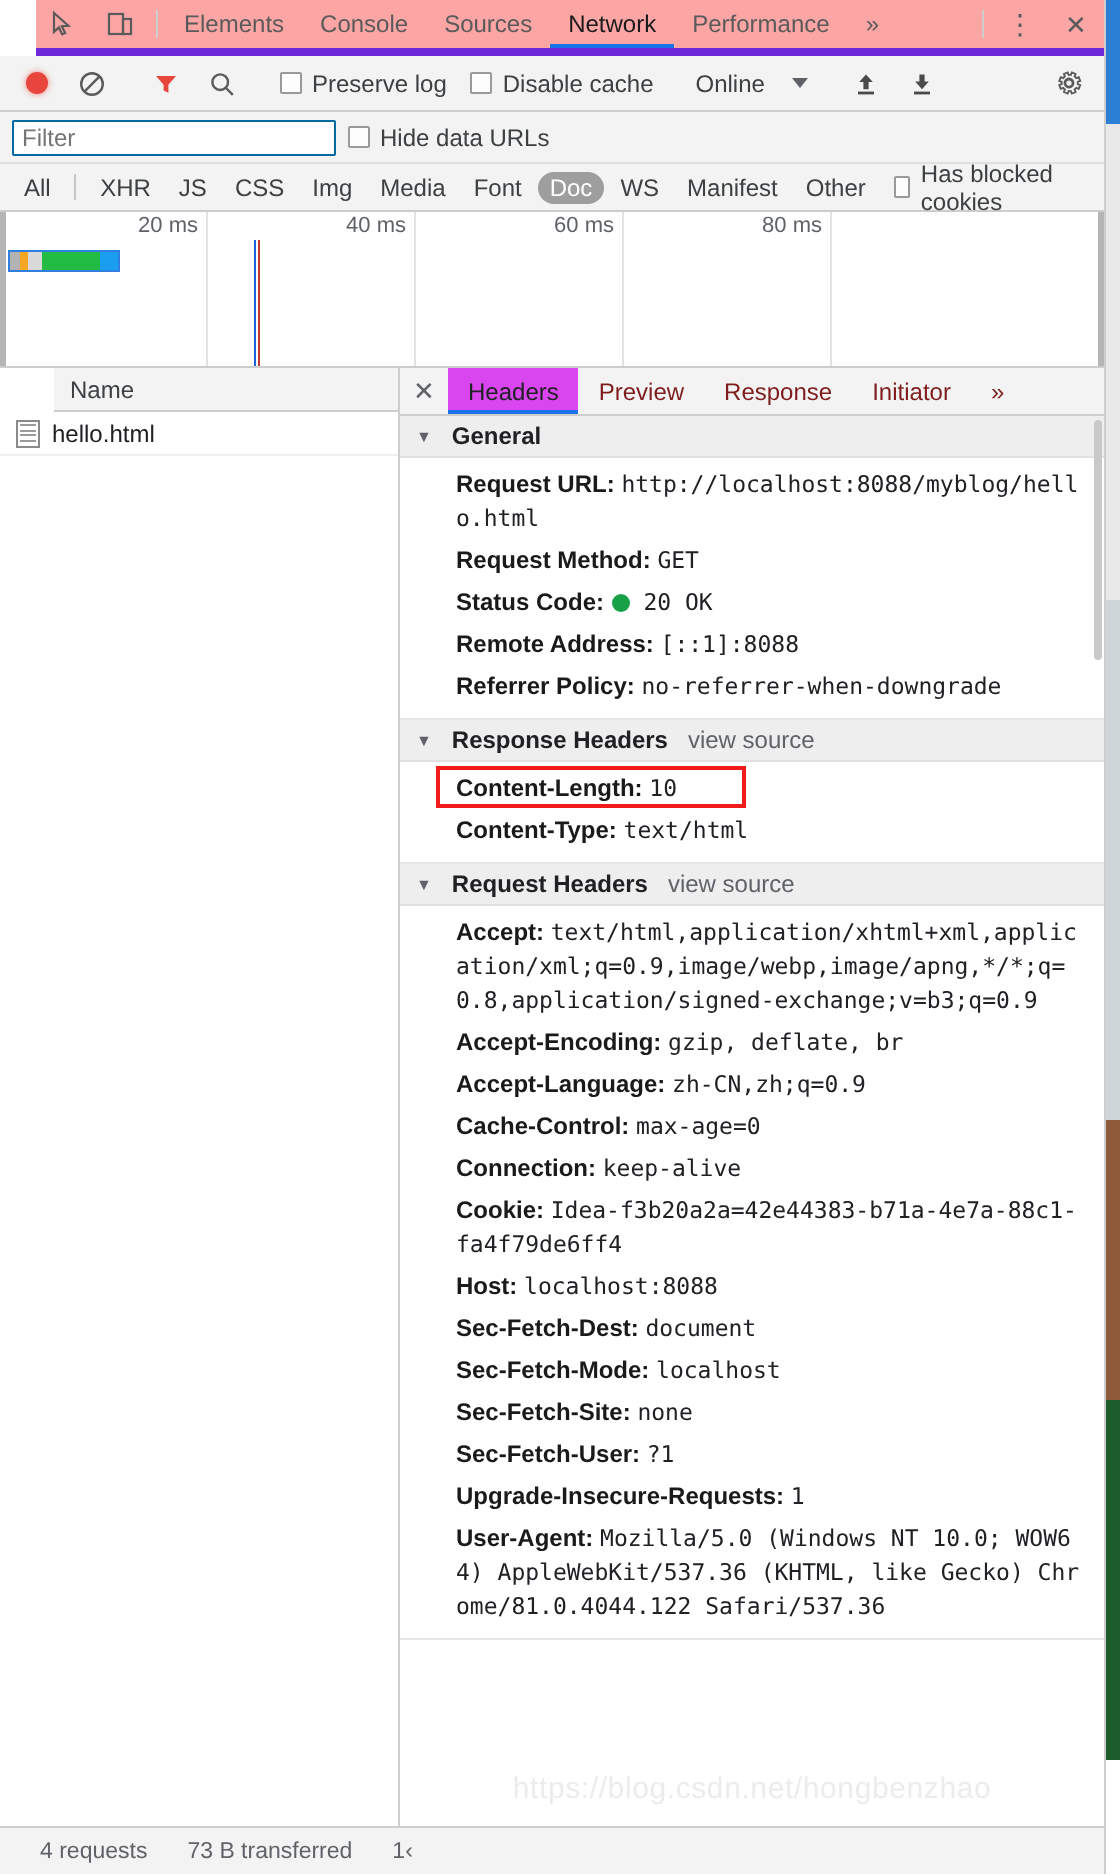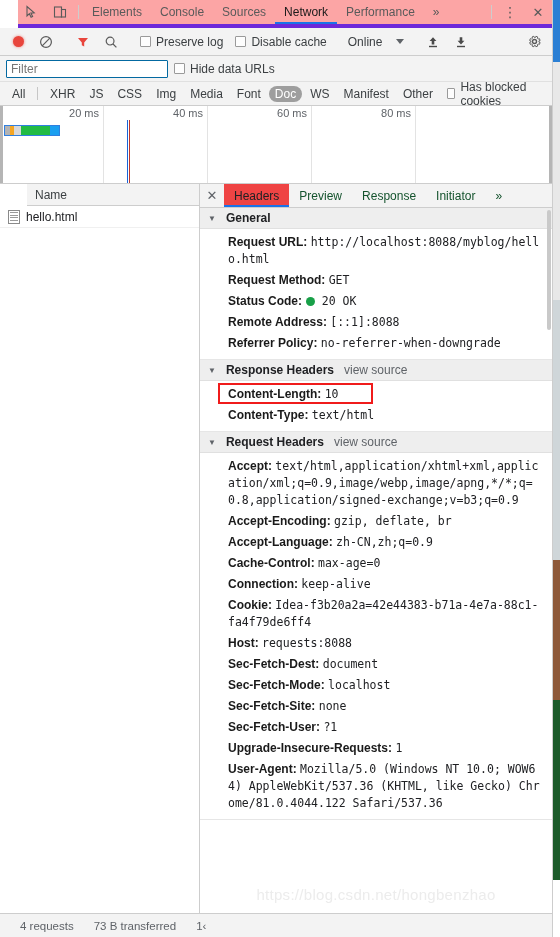--- a/index.html
+++ b/index.html
@@ -152,22 +152,22 @@
   }
   .docicon i { display: block; height: 1px; background: #9a9a9a; }
   .listfill { flex: 1 1 auto; }
 
   .detailpane { flex: 1 1 auto; display: flex; flex-direction: column; min-width: 0; min-height: 0; background: #fff; }
   .dtabs {
     height: 24px; flex: 0 0 24px; display: flex; align-items: stretch;
     background: #f3f3f3; border-bottom: 1px solid #cdcdcd; font-size: 12px;
   }
   .dclose { width: 24px; display: flex; align-items: center; justify-content: center; color: #5f6368; cursor: pointer; font-size: 13px; }
-  .dtab { display: flex; align-items: center; padding: 0 10px; color: #14532d; cursor: pointer; position: relative; white-space: nowrap; }
-  .dtab.active { color: #202124; background: #ef4444; }
+  .dtab { display: flex; align-items: center; padding: 0 10px; color: #7f1d1d; cursor: pointer; position: relative; white-space: nowrap; }
+  .dtab.active { color: #202124; background: #d946ef; }
   .dtab.active::after { content: ""; position: absolute; left: 0; right: 0; bottom: 0; height: 2px; background: #1a73e8; }
 
   .dbody {
     flex: 1 1 auto; overflow: hidden; position: relative;
     font-size: 12px; color: #202124;
   }
   .sechead {
     background: #eeeeee; border-bottom: 1px solid #e0e0e0;
     padding: 3px 8px; font-weight: bold; font-size: 12px; color: #202124;
     display: flex; align-items: center; gap: 10px; cursor: pointer;
@@ -480,21 +480,21 @@
           <div class="hrow">
             <span class="hkey">Connection:</span>
             <span class="hval">keep-alive</span>
           </div>
           <div class="hrow">
             <span class="hkey">Cookie:</span>
             <span class="hval">Idea-f3b20a2a=42e44383-b71a-4e7a-88c1-fa4f79de6ff4</span>
           </div>
           <div class="hrow">
             <span class="hkey">Host:</span>
-            <span class="hval">requests:8088</span>
+            <span class="hval">localhost:8088</span>
           </div>
           <div class="hrow">
             <span class="hkey">Sec-Fetch-Dest:</span>
             <span class="hval">document</span>
           </div>
           <div class="hrow">
             <span class="hkey">Sec-Fetch-Mode:</span>
             <span class="hval">localhost</span>
           </div>
           <div class="hrow">

